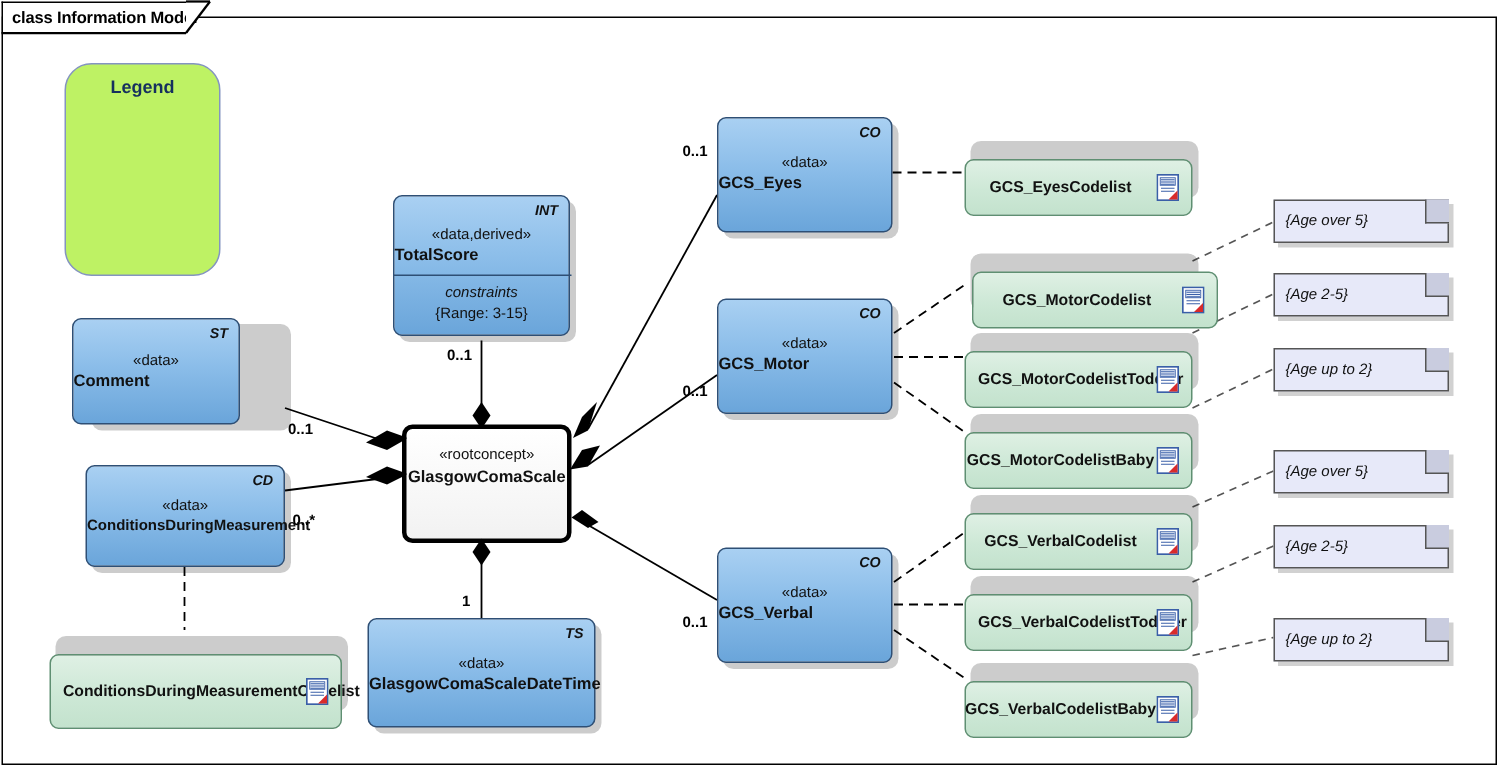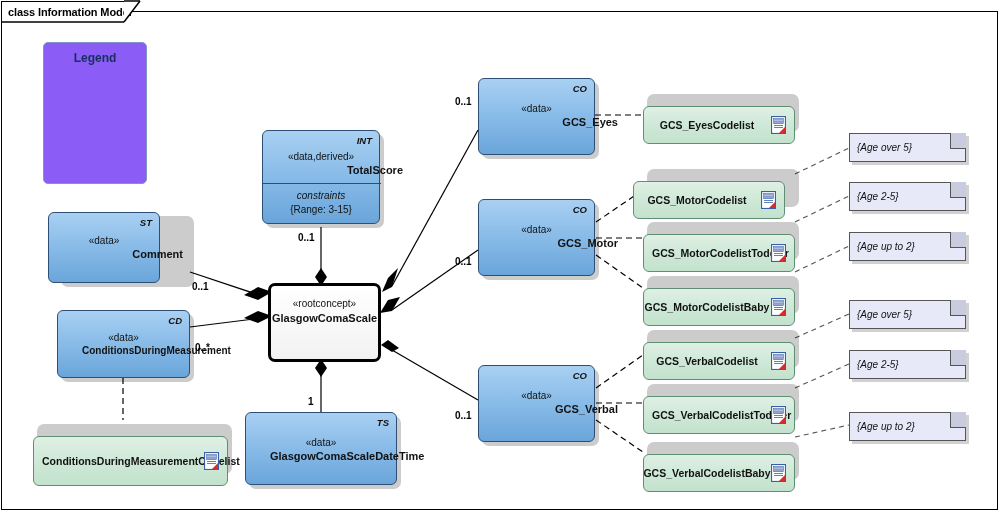--- a/index.html
+++ b/index.html
@@ -14,37 +14,37 @@
   .tab-slant{position:absolute;left:0;top:0;z-index:6;}
 
   
   svg.links{position:absolute;left:0;top:0;width:1001px;height:513px;pointer-events:none;z-index:2;}
 
   
   .node{position:absolute;box-sizing:border-box;z-index:3;}
   .shadow{position:absolute;z-index:2;background:rgba(0,0,0,0.20);border-radius:7px;}
 
   
-  .legend{position:absolute;left:43px;top:42px;width:102px;height:140px;background:#8b5cf6;border:1px solid #8494c0;border-radius:5px;z-index:3;}
+  .legend{position:absolute;left:43px;top:42px;width:102px;height:140px;background:#bef264;border:1px solid #8494c0;border-radius:18px;z-index:3;}
   .legend-title{position:absolute;top:8px;left:0;width:100%;text-align:center;font-size:12px;font-weight:bold;color:#16305e;}
   .legend-rows{position:absolute;top:30px;left:10px;}
   .legend-row{display:flex;align-items:center;height:22px;}
   .legend-swatch{width:17px;height:17px;border-radius:3px;box-sizing:border-box;margin-right:8px;}
   .legend-label{font-size:10px;color:#16305e;white-space:nowrap;}
   .sw-rootconcept{background:#ffffff;border:2px solid #000;}
   .sw-container{background:#fbe4cf;border:1px solid #7a7a7a;}
   .sw-data{background:#8ec5ef;border:1px solid #4f6d94;}
   .sw-codelist{background:#bfe5ce;border:1px solid #6f9b80;}
   .sw-constraint{background:#e4e6f7;border:1px solid #7b7fa8;}
 
   
   .uml-class{background:linear-gradient(180deg,#a9d0f2 0%,#8bbde9 45%,#6aa5da 100%);
              border:1.5px solid #2e4f75;border-radius:6px;}
   .uml-class .stereo{position:absolute;left:0;width:100%;text-align:center;font-size:10px;color:#111;}
-  .uml-class .cname{position:absolute;left:0;width:100%;text-align:right;font-size:11px;font-weight:bold;color:#111;margin-left:24px;}
+  .uml-class .cname{position:absolute;left:0;width:100%;text-align:left;font-size:11px;font-weight:bold;color:#111;}
   .uml-class .tag{position:absolute;right:7px;top:4px;font-size:9.5px;font-style:italic;font-weight:bold;color:#111;}
 
   
   .uml-root{background:linear-gradient(180deg,#ffffff 0%,#f2f2f2 100%);
             border:3px solid #000;border-radius:7px;}
   .uml-root .stereo{position:absolute;left:0;top:12px;width:100%;text-align:center;font-size:10px;color:#111;}
   .uml-root .cname{position:absolute;left:0;top:26px;width:100%;text-align:center;font-size:11px;font-weight:bold;color:#111;}
 
   
   .compartment{position:absolute;left:-1.5px;right:-1.5px;border-top:1.5px solid #2e4f75;}
@@ -230,21 +230,21 @@
         <line x1="3" y1="5.3" x2="12" y2="5.3" stroke="#3a5fa8" stroke-width="0.7"></line>
         <line x1="3" y1="6.8" x2="12" y2="6.8" stroke="#3a5fa8" stroke-width="0.7"></line>
         <line x1="3" y1="9.5" x2="12" y2="9.5" stroke="#3a5fa8" stroke-width="0.8"></line>
         <line x1="3" y1="11.5" x2="12" y2="11.5" stroke="#3a5fa8" stroke-width="0.8"></line>
         <polygon points="8,17 14,17 14,11" fill="#d92b2b"></polygon>
       </svg>
     </span>
   </div>
 
   <div class="shadow" style="left:647px;top:169px;width:152px;height:38px;"></div>
-  <div class="node codelist" style="left:633px;top:165px;width:152px;height:38px;">
+  <div class="node codelist" style="left:648px;top:165px;width:164px;height:38px;">
     <div class="clabel">GCS_MotorCodelist</div>
     <span class="doc-icon">
       <svg width="15" height="18" viewBox="0 0 15 18">
         <rect x="0.5" y="0.5" width="14" height="17" fill="#ffffff" stroke="#3a5fa8" stroke-width="1.2"></rect>
         <rect x="2.5" y="2.5" width="10" height="5" fill="#e8eef8" stroke="#3a5fa8" stroke-width="0.6"></rect>
         <line x1="3" y1="3.8" x2="12" y2="3.8" stroke="#3a5fa8" stroke-width="0.7"></line>
         <line x1="3" y1="5.3" x2="12" y2="5.3" stroke="#3a5fa8" stroke-width="0.7"></line>
         <line x1="3" y1="6.8" x2="12" y2="6.8" stroke="#3a5fa8" stroke-width="0.7"></line>
         <line x1="3" y1="9.5" x2="12" y2="9.5" stroke="#3a5fa8" stroke-width="0.8"></line>
         <line x1="3" y1="11.5" x2="12" y2="11.5" stroke="#3a5fa8" stroke-width="0.8"></line>

